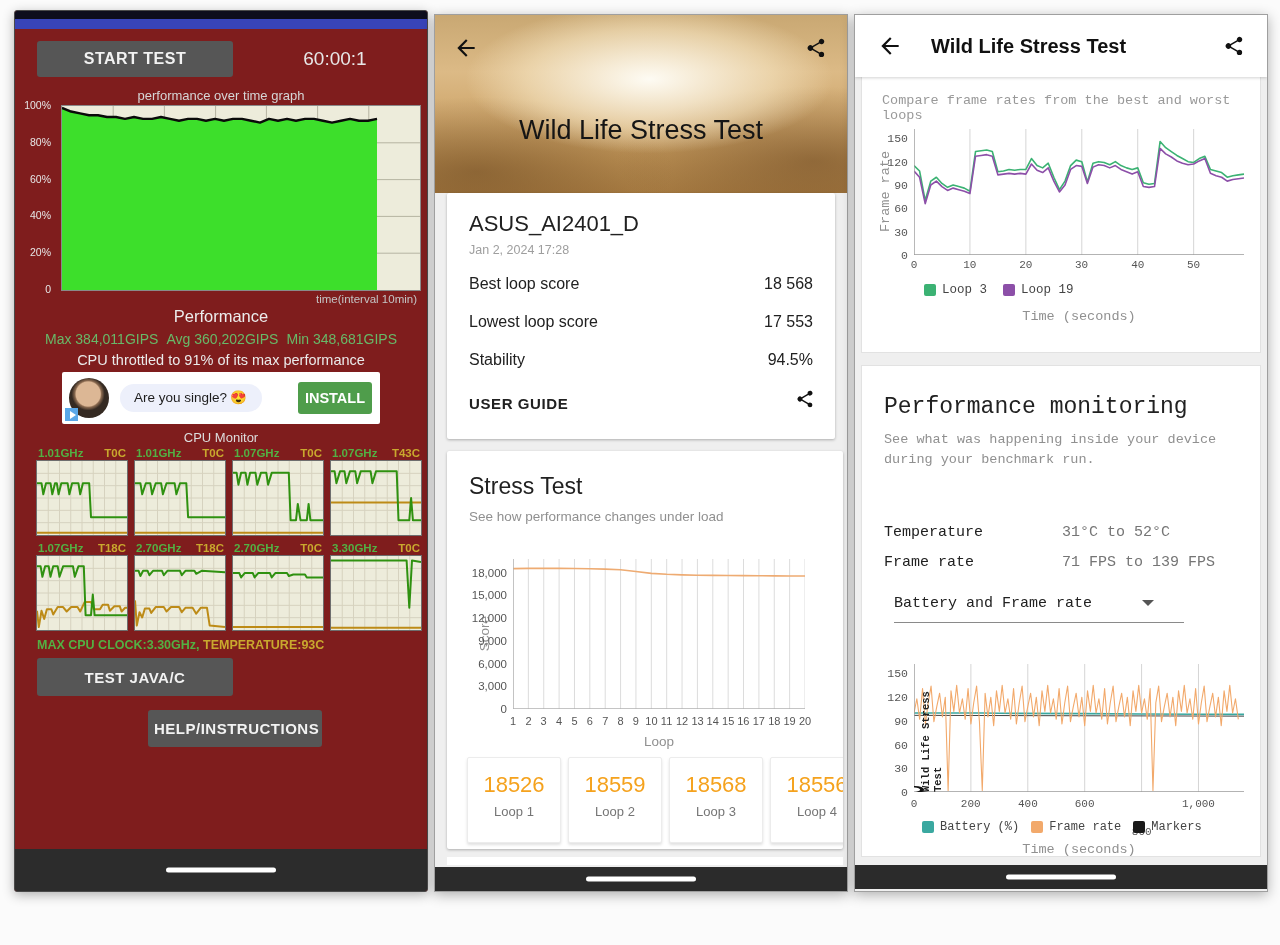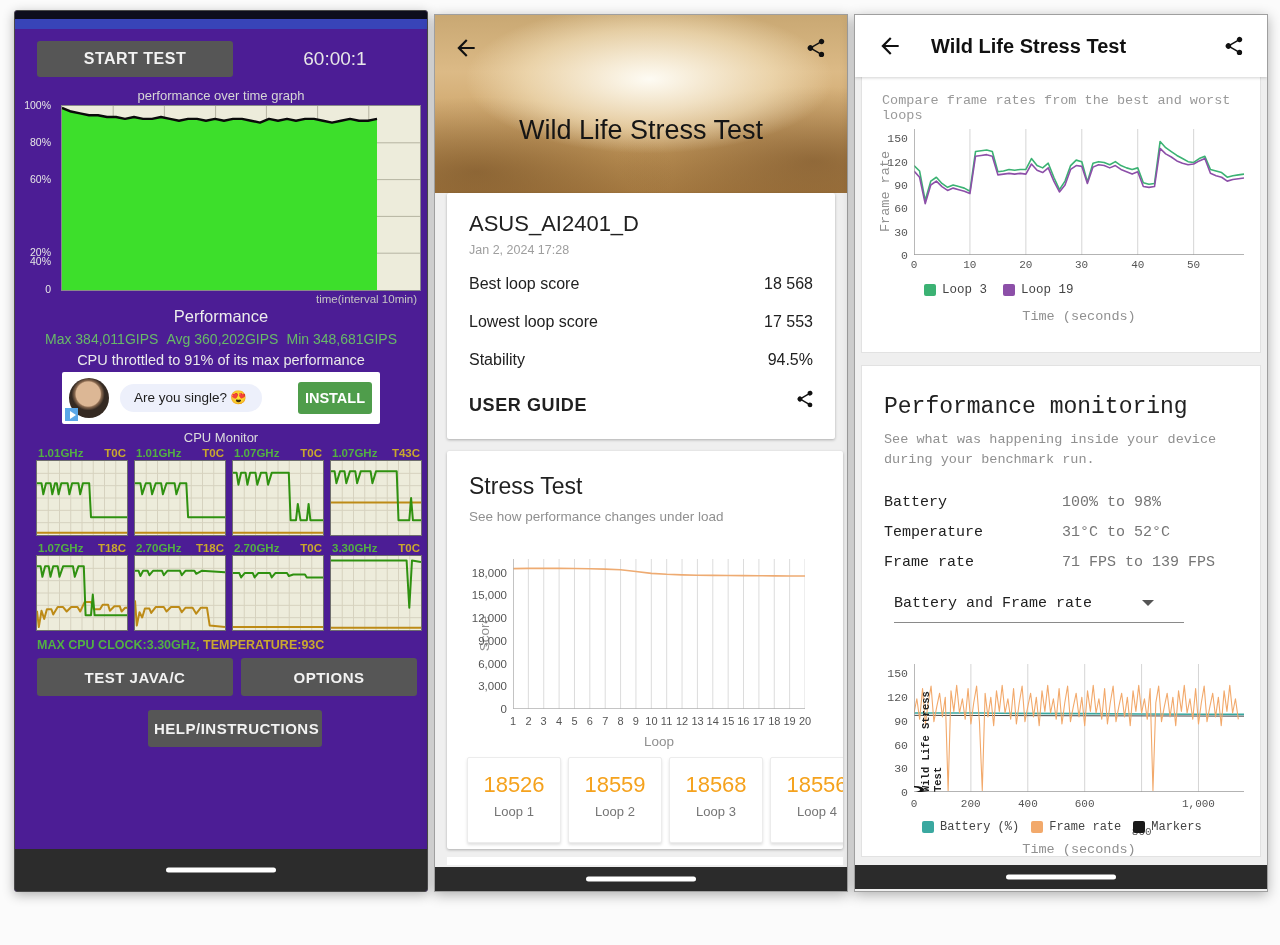--- a/index.html
+++ b/index.html
@@ -1,21 +1,21 @@
 <!DOCTYPE html>
 <html><head>
 <meta charset="utf-8">
 <style>
   html,body{margin:0;padding:0;background:#fbfbfb;font-family:"Liberation Sans",sans-serif;}
   .stage{position:relative;width:1280px;height:945px;background:#fbfbfb;overflow:hidden;}
   .panel{position:absolute;overflow:hidden;box-shadow:0 3px 12px rgba(0,0,0,.3);}
   svg.chart{position:absolute;inset:0;width:100%;height:100%;display:block;}
 
   
-  .p-left{left:14px;top:10px;width:412px;height:880px;background:#4c1d95;border:1px solid #4a4a4a;border-radius:3px;}
+  .p-left{left:14px;top:10px;width:412px;height:880px;background:#7f1d1d;border:1px solid #4a4a4a;border-radius:3px;}
   .l-topstrip{position:absolute;top:0;left:0;right:0;height:8px;background:#0d0d1c;}
   .l-bluebar{position:absolute;top:8px;left:0;right:0;height:10px;background:#3844b8;}
   .l-btn{position:absolute;background:#565656;border:none;border-radius:3px;color:#f2f2f2;font-weight:bold;font-family:"Liberation Sans",sans-serif;letter-spacing:.5px;cursor:pointer;}
   .l-start{left:22px;top:30px;width:196px;height:36px;font-size:16px;}
   .l-timer{position:absolute;left:240px;top:30px;width:160px;height:36px;line-height:36px;text-align:center;font-size:19px;color:#e8e8e8;}
   .l-gtitle{position:absolute;top:77px;left:0;right:0;text-align:center;font-size:13px;color:#d6d6d6;}
   .l-yticks{position:absolute;left:2px;top:94px;width:42px;height:184px;}
   .l-yticks span{position:absolute;right:8px;transform:translateY(-50%);font-size:10.5px;color:#e6e6e6;white-space:nowrap;}
   .l-plot{position:absolute;left:46px;top:94px;width:358px;height:184px;background:#edecdb;border:1px solid #8a8a8a;}
   .l-timelabel{position:absolute;top:282px;right:10px;font-size:11.5px;color:#c4c4c4;}
@@ -61,21 +61,21 @@
       radial-gradient(ellipse 62% 58% at 52% 36%, rgba(255,254,248,.96), rgba(248,233,200,.55) 48%, rgba(0,0,0,0) 72%),
       radial-gradient(ellipse 80% 70% at 10% 88%, rgba(110,74,34,.55), rgba(0,0,0,0) 60%),
       radial-gradient(ellipse 80% 70% at 92% 82%, rgba(104,68,32,.5), rgba(0,0,0,0) 60%),
       linear-gradient(180deg,#c9a873 0%,#dcba86 32%,#cfa76d 58%,#b98e52 82%,#a87c42 100%);}
   .hero-title{position:absolute;top:100px;left:0;right:0;text-align:center;font-size:27px;color:#151515;}
   .m-card{position:absolute;background:#fff;border-radius:2px;box-shadow:0 1px 3px rgba(0,0,0,.28);}
   .m-card1{left:12px;top:178px;width:388px;height:246px;}
   .m-dev{position:absolute;left:22px;top:18px;font-size:22px;color:#212121;}
   .m-date{position:absolute;left:22px;top:50px;font-size:12.5px;color:#9e9e9e;}
   .m-row{position:absolute;left:22px;right:22px;display:flex;justify-content:space-between;font-size:16px;color:#212121;}
-  .m-guide{position:absolute;left:22px;top:202px;font-size:18px;font-weight:bold;letter-spacing:.6px;color:#212121;cursor:pointer;}
+  .m-guide{position:absolute;left:22px;top:202px;font-size:15px;font-weight:bold;letter-spacing:.6px;color:#212121;cursor:pointer;}
   .m-card2{left:12px;top:436px;width:396px;height:398px;overflow:hidden;}
   .m-stress-title{position:absolute;left:22px;top:22px;font-size:23px;color:#212121;}
   .m-stress-sub{position:absolute;left:22px;top:58px;font-size:13.5px;color:#909090;}
   .m-plot{position:absolute;left:66px;top:108px;width:292px;height:150px;}
   .m-score{position:absolute;left:30px;top:108px;height:150px;display:flex;align-items:center;}
   .m-yticks{left:0;top:108px;width:60px;height:150px;}
   .m-xticks{left:66px;top:264px;width:292px;}
   .m-loop{position:absolute;left:66px;top:283px;width:292px;text-align:center;}
   .loopcards{position:absolute;left:20px;top:306px;display:flex;gap:7px;}
   .loopcard{width:92px;height:84px;background:#fff;border:1px solid #ececec;border-radius:2px;box-shadow:0 2px 3px rgba(0,0,0,.12);text-align:center;flex:none;cursor:pointer;}
@@ -123,21 +123,21 @@
   <section class="panel p-left">
     <div class="l-topstrip"></div>
     <div class="l-bluebar"></div>
     <button class="l-btn l-start">START TEST</button>
     <div class="l-timer">60:00:1</div>
     <div class="l-gtitle">performance over time graph</div>
     <div class="l-yticks">
         <span style="top: 0%;">100%</span>
         <span style="top: 20%;">80%</span>
         <span style="top: 40%;">60%</span>
-        <span style="top: 60%; margin-top: 46px;">40%</span>
+        <span style="top: 60%;">40%</span>
         <span style="top: 80%;">20%</span>
         <span style="top: 100%;">0</span>
       </div>
     <div class="l-plot">
       <svg class="chart" viewBox="0 0 100 100" preserveAspectRatio="none">
           <line x1="14.3" y1="0" x2="14.3" y2="100" stroke="#b6b4a2" stroke-width="1" vector-effect="non-scaling-stroke"></line>
           <line x1="28.6" y1="0" x2="28.6" y2="100" stroke="#b6b4a2" stroke-width="1" vector-effect="non-scaling-stroke"></line>
           <line x1="42.9" y1="0" x2="42.9" y2="100" stroke="#b6b4a2" stroke-width="1" vector-effect="non-scaling-stroke"></line>
           <line x1="57.10000000000001" y1="0" x2="57.10000000000001" y2="100" stroke="#b6b4a2" stroke-width="1" vector-effect="non-scaling-stroke"></line>
           <line x1="71.4" y1="0" x2="71.4" y2="100" stroke="#b6b4a2" stroke-width="1" vector-effect="non-scaling-stroke"></line>
@@ -356,21 +356,20 @@
               <polyline points="0.00,97.00 100.00,97.00" fill="none" stroke="#bd8b17" stroke-width="2" stroke-linejoin="round" vector-effect="non-scaling-stroke"></polyline>
               <polyline points="0.00,6.00 84.00,6.00 87.00,70.00 90.00,6.00 100.00,8.00" fill="none" stroke="#2f9110" stroke-width="2" stroke-linejoin="round" vector-effect="non-scaling-stroke"></polyline>
             </svg>
           </div>
       </div>
     </div>
     <div class="l-maxclock">
       <span class="g">MAX CPU CLOCK:3.30GHz,</span><span class="y"> TEMPERATURE:93C</span>
     </div>
     <button class="l-btn l-test">TEST JAVA/C</button>
-    <button class="l-btn l-options">OPTIONS</button>
     <button class="l-btn l-help">HELP/INSTRUCTIONS</button>
     <div class="l-nav">
       <div class="pill"></div>
     </div>
   </section>
 
   <section class="panel p-mid">
     <div class="hero">
       <svg class="backarrow" style="left:18px;top:20px;" viewBox="0 0 24 24">
           <path d="M20 11H7.8l5.6-5.6L12 4l-8 8 8 8 1.4-1.4L7.8 13H20z" fill="#111"></path>
@@ -542,24 +541,20 @@
           <span class="lg-item">
             <span class="lg-sq" style="background: rgb(140, 79, 168);"></span>
             <span>Loop 19</span>
           </span>
         </div>
       <div class="r1-time axis-label">Time (seconds)</div>
     </div>
     <div class="r-card r-card1">
       <div class="r-pm-title">Performance monitoring</div>
       <div class="r-pm-desc">See what was happening inside your device during your benchmark run.</div>
-      <div class="r-pmrow" style="top:128px;">
-        <span>Battery</span>
-        <span class="v">100% to 98%</span>
-      </div>
       <div class="r-pmrow" style="top:158px;">
         <span>Temperature</span>
         <span class="v">31°C to 52°C</span>
       </div>
       <div class="r-pmrow" style="top:188px;">
         <span>Frame rate</span>
         <span class="v">71 FPS to 139 FPS</span>
       </div>
       <div class="r-dd">
         <span class="r-dd-text">Battery and Frame rate</span>

